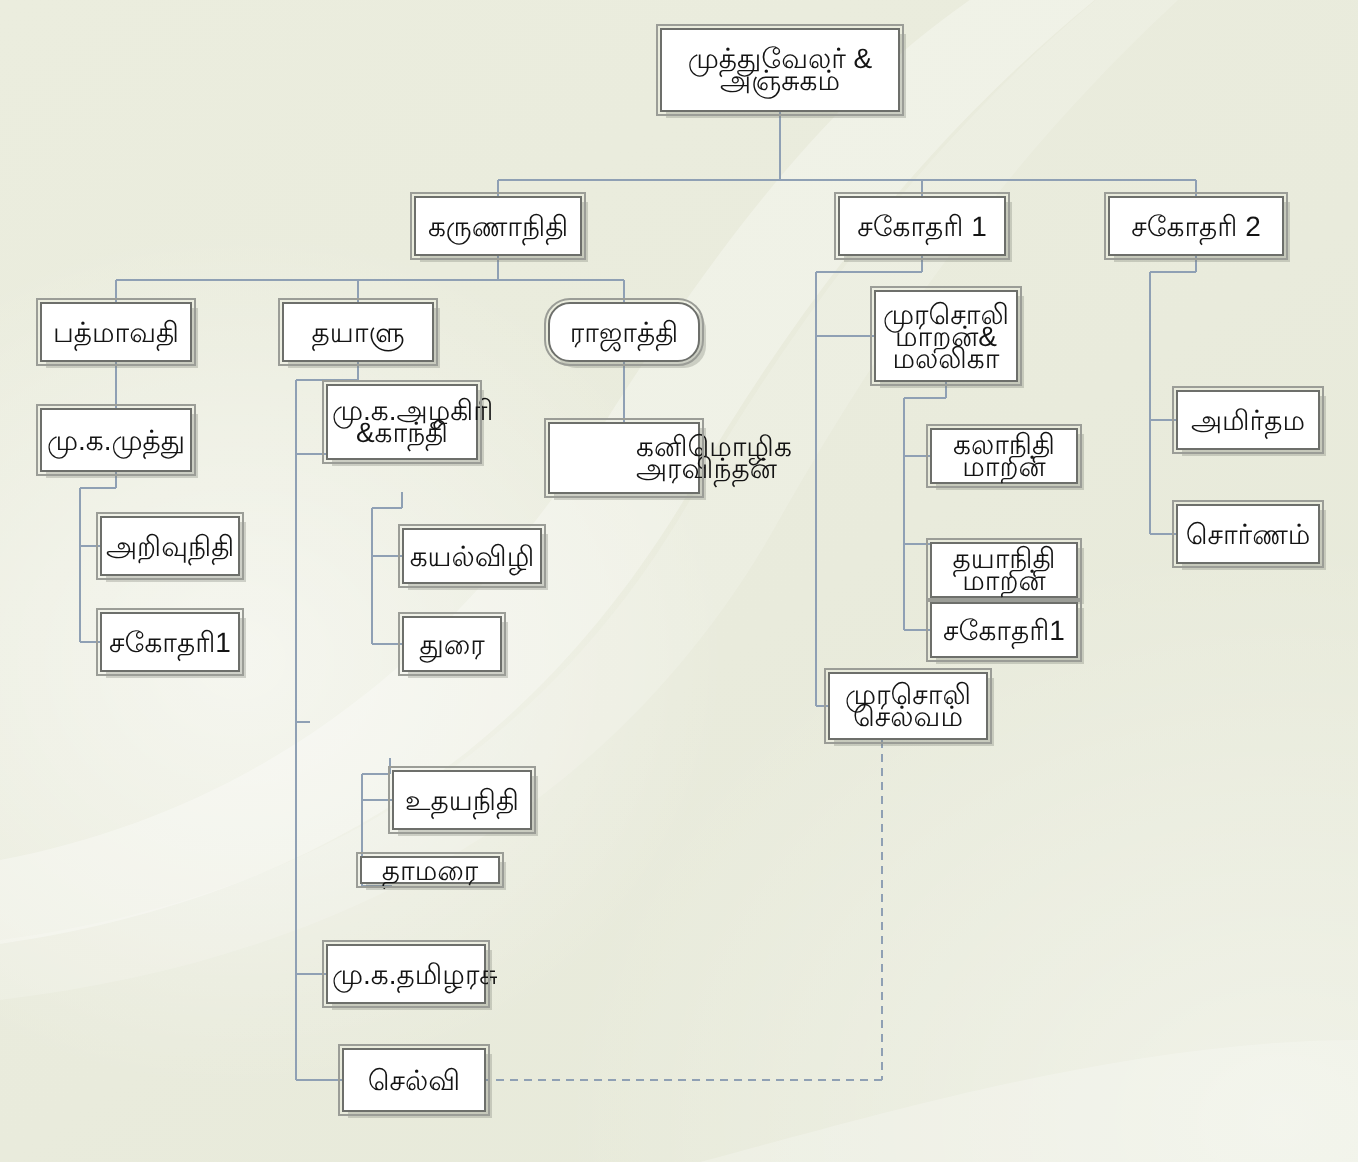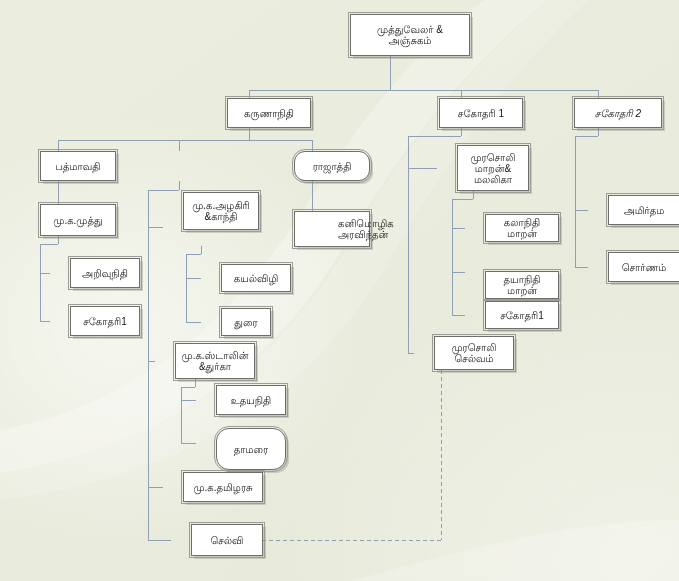--- a/index.html
+++ b/index.html
@@ -22,25 +22,24 @@
   .node{
     position:absolute;box-sizing:border-box;
     background:#fff;
     border:1px solid #6d6f6b;
     outline:1px solid #9b9d97;
     outline-offset:1px;
     box-shadow:3px 3px 0 rgba(120,122,112,.30);
     display:flex;align-items:center;justify-content:center;
     text-align:center;
     color:#141414;
-    font-size:10px;
+    font-size:14px;
     line-height:11px;
     padding:1px 2px;
     z-index:2;
-    margin-left:20px;
   }
   .node span{display:block;width:100%;}
 </style>
 </head>
 <body>
 
 <div id="canvas">
 
   <svg id="swirl" viewBox="0 0 679 581" preserveAspectRatio="none">
     <path d="M 0,430 C 130,405 225,330 300,215 C 360,120 420,40 500,-10 L 560,-10 C 470,60 400,150 345,245 C 265,380 150,450 0,472 Z" fill="#ffffff" opacity="0.30"></path>
@@ -105,25 +104,28 @@
 
 <div class="node" style="left: 330px; top: 14px; width: 120px; height: 42px;">
       <span>முத்துவேலர் &amp;<br>அஞ்சுகம்</span>
     </div>
     <div class="node" style="left: 207px; top: 98px; width: 84px; height: 30px;">
       <span>கருணாநிதி</span>
     </div>
     <div class="node" style="left: 419px; top: 98px; width: 84px; height: 30px;">
       <span>சகோதரி 1</span>
     </div>
-    <div class="node" style="left: 554px; top: 98px; width: 88px; height: 30px; font-style: italic;">
+    <div class="node" style="left: 554px; top: 98px; width: 88px; height: 30px;">
       <span>சகோதரி 2</span>
     </div>
     <div class="node" style="left: 20px; top: 151px; width: 76px; height: 30px;">
       <span>பத்மாவதி</span>
+    </div>
+    <div class="node" style="left: 141px; top: 151px; width: 76px; height: 30px;">
+      <span>தயாளு</span>
     </div>
     <div class="node" style="left: 274px; top: 151px; width: 76px; height: 30px; border-radius: 11px;">
       <span>ராஜாத்தி</span>
     </div>
     <div class="node" style="left: 20px; top: 204px; width: 76px; height: 32px;">
       <span>மு.க.முத்து</span>
     </div>
     <div class="node" style="left: 163px; top: 192px; width: 76px; height: 38px;">
       <span>மு.க.அழகிரி<br>&amp;காந்தி</span>
     </div>
@@ -135,27 +137,24 @@
     </div>
     <div class="node" style="left: 50px; top: 306px; width: 70px; height: 30px;">
       <span>சகோதரி1</span>
     </div>
     <div class="node" style="left: 201px; top: 264px; width: 70px; height: 28px;">
       <span>கயல்விழி</span>
     </div>
     <div class="node" style="left: 201px; top: 308px; width: 50px; height: 28px;">
       <span>துரை</span>
     </div>
-    <div class="node" style="left: 155px; top: 343px; width: 80px; height: 36px;">
-      <span>மு.க.ஸ்டாலின்<br>&amp;துர்கா</span>
-    </div>
     <div class="node" style="left: 196px; top: 385px; width: 70px; height: 30px;">
       <span>உதயநிதி</span>
     </div>
-    <div class="node" style="left: 196px; top: 428px; width: 70px; height: 42px; border-radius: 13px;">
+    <div class="node" style="left: 180px; top: 428px; width: 70px; height: 14px;">
       <span>தாமரை</span>
     </div>
     <div class="node" style="left: 163px; top: 472px; width: 80px; height: 30px;">
       <span>மு.க.தமிழரசு</span>
     </div>
     <div class="node" style="left: 171px; top: 524px; width: 72px; height: 32px; justify-content: flex-end;">
       <span>செல்வி</span>
     </div>
     <div class="node" style="left: 437px; top: 145px; width: 72px; height: 46px;">
       <span>முரசொலி<br>மாறன்&amp;<br>மலலிகா</span>

